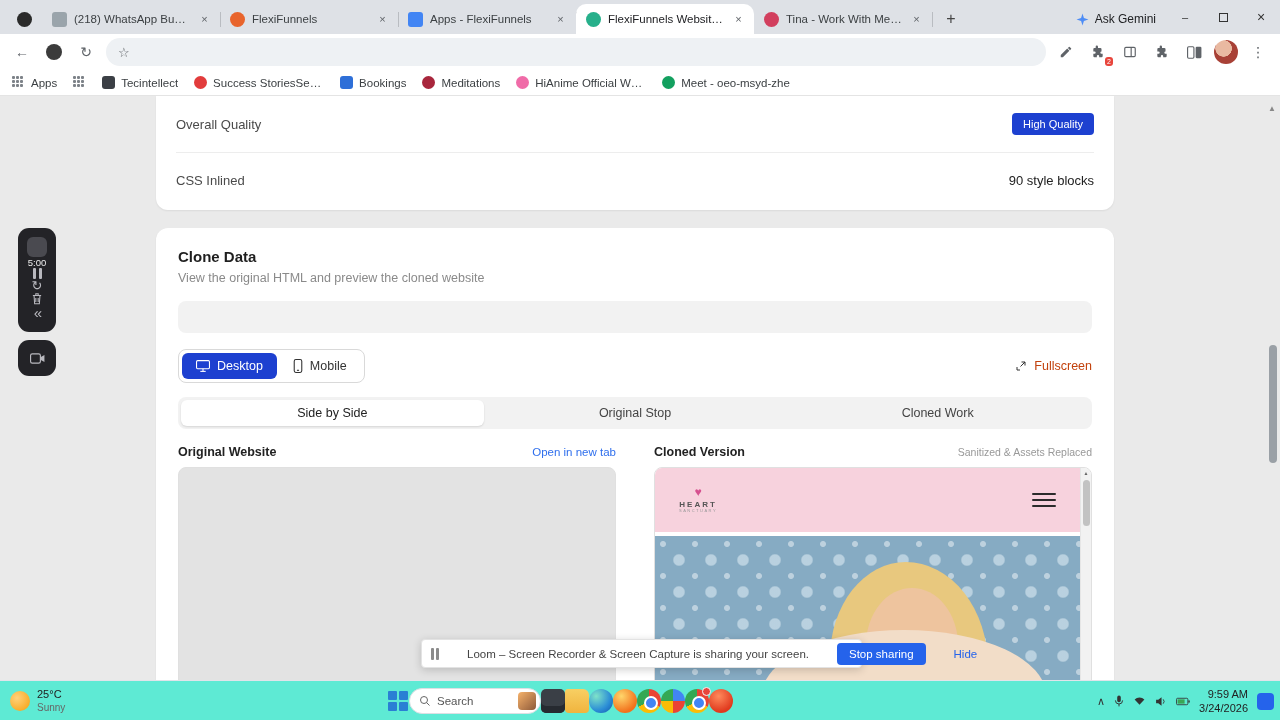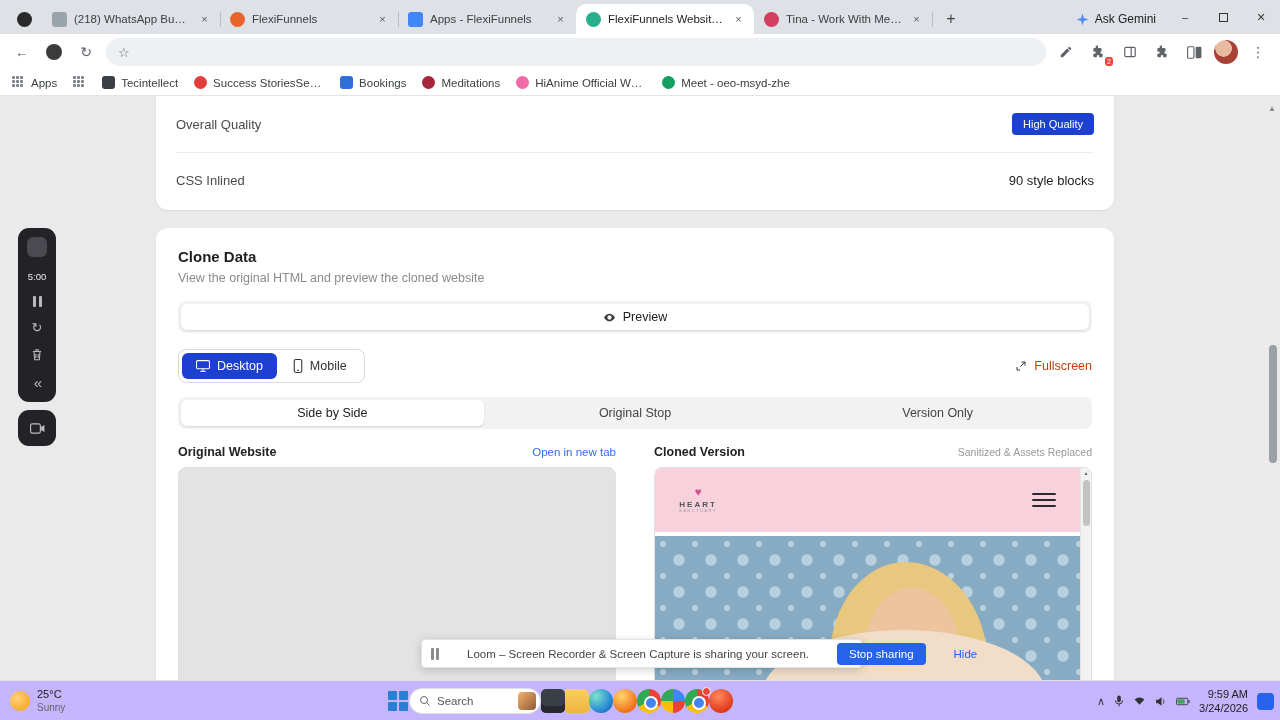--- a/index.html
+++ b/index.html
@@ -86,39 +86,39 @@
   .inner-sb{position:absolute;top:0;right:0;width:11px;bottom:0;background:#f2f2f2;border-left:1px solid #e6e6e6}
   .inner-sb .arr{height:11px;font-size:5px;color:#666;text-align:center;line-height:11px}
   .inner-sb .ithumb{position:absolute;top:12px;left:2px;width:7px;height:46px;background:#c2c2c2;border-radius:4px;cursor:grab}
 
   
   .page-sb-arrow{position:absolute;top:8px;right:4px;color:#888;font-size:8px;cursor:pointer}
   .page-thumb{position:absolute;top:249px;right:3px;width:8px;height:118px;background:#9aa0a6;border-radius:4px;cursor:grab}
 
   
   .loom-side{position:absolute;left:18px;top:228px;width:38px;z-index:20}
-  .loom-pill{background:#232327;border-radius:11px;padding:9px 0 12px;display:flex;flex-direction:column;align-items:center;gap:14px}
+  .loom-pill{background:#232327;border-radius:11px;padding:9px 0 12px;display:flex;flex-direction:column;align-items:center;}
   .rec-btn{width:20px;height:20px;border-radius:6px;background:#4a4a50;cursor:pointer}
   .loom-timer{color:#ececec;font-size:9.5px}
   .loom-ic{color:#b9b9bf;font-size:13px;line-height:1;cursor:pointer}
   .pause-bars{display:flex;gap:3px;cursor:pointer}
   .pause-bars i{width:3px;height:11px;background:#b9b9bf;border-radius:1px}
   .rewind{font-size:15px;letter-spacing:-2px}
   .loom-cam{margin-top:8px;background:#232327;border-radius:11px;width:38px;height:36px;display:flex;align-items:center;justify-content:center;cursor:pointer}
 
   
   .loom-bar{position:absolute;left:421px;top:639px;width:441px;height:29px;background:#fff;border:1px solid #e3e3e3;border-radius:4px;display:flex;align-items:center;gap:28px;padding:0 9px;box-shadow:0 2px 8px rgba(0,0,0,.18);z-index:30;font-size:11.5px;color:#444}
   .loom-logo{display:flex;gap:2px;flex:0 0 auto}
   .loom-logo i{width:3px;height:12px;background:#8b8b8b;border-radius:1px}
   .share-text{white-space:nowrap}
   .stop-btn{background:#2563eb;color:#fff;font-size:11.5px;padding:5px 12px;border-radius:4px;border:none;cursor:pointer;white-space:nowrap}
   .hide-link{color:#2563eb;cursor:pointer}
 
   
-  .taskbar{position:absolute;left:0;right:0;bottom:0;height:40px;background:#c4b5fd;border-top:1px solid #e1e4ea}
+  .taskbar{position:absolute;left:0;right:0;bottom:0;height:40px;background:#5eead4;border-top:1px solid #e1e4ea}
   .weather{position:absolute;left:10px;top:0;height:40px;display:flex;align-items:center;gap:7px;cursor:pointer}
   .sun{width:20px;height:20px;border-radius:50%;background:radial-gradient(circle at 35% 35%,#ffd27a,#f59e0b)}
   .wtext{line-height:1.25}
   .wtext .t1{font-size:11px;color:#222}
   .wtext .t2{font-size:10px;color:#666}
   .tb-center{position:absolute;left:388px;top:0;height:40px;display:flex;align-items:center;}
   .start{width:21px;height:21px;display:grid;grid-template-columns:9px 9px;grid-template-rows:9px 9px;gap:2px;cursor:pointer}
   .start i{background:#2a7fd4;border-radius:1px}
   .tb-search{width:132px;height:26px;background:#fff;border:1px solid #dcdfe4;border-radius:13px;display:flex;align-items:center;gap:6px;padding:0 4px 0 9px;font-size:11.5px;color:#555;cursor:pointer}
   .tb-search .stext{flex:1}
@@ -295,26 +295,20 @@
         <span class="qlabel">CSS Inlined</span>
         <span class="qvalue">90 style blocks</span>
       </div>
     </div>
 
     <div class="card card2">
       <div class="ctitle">Clone Data</div>
       <div class="csub">View the original HTML and preview the cloned website</div>
 
       <div class="seg">
-        <div class="seg-item active">
-          <svg width="13" height="13" viewBox="0 0 24 24">
-              <path d="M12 5C5.5 5 2 12 2 12s3.5 7 10 7 10-7 10-7-3.5-7-10-7zm0 11a4 4 0 1 1 0-8 4 4 0 0 1 0 8z" fill="#3a3a3a"></path>
-            </svg>
-          <span>Preview</span>
-        </div>
       </div>
 
       <div class="device-row">
         <div class="device-group">
           <div class="device-btn active">
             <svg width="14" height="12" viewBox="0 0 26 22">
                 <rect x="1" y="1" width="24" height="15" rx="2" fill="none" stroke="#fff" stroke-width="2"></rect>
                 <line x1="8" y1="21" x2="18" y2="21" stroke="#fff" stroke-width="2"></line>
                 <line x1="13" y1="16" x2="13" y2="21" stroke="#fff" stroke-width="2"></line>
               </svg>
@@ -337,21 +331,21 @@
       </div>
 
       <div class="seg">
         <div class="seg-item active">
           <span>Side by Side</span>
         </div>
         <div class="seg-item">
           <span>Original Stop</span>
         </div>
         <div class="seg-item">
-          <span>Version Only</span>
+          <span>Cloned Work</span>
         </div>
       </div>
 
       <div class="panels">
         <div class="panel">
           <div class="panel-head">
             <span class="panel-title">Original Website</span>
             <span class="plink">Open in new tab</span>
           </div>
           <div class="pbox gray"></div>

